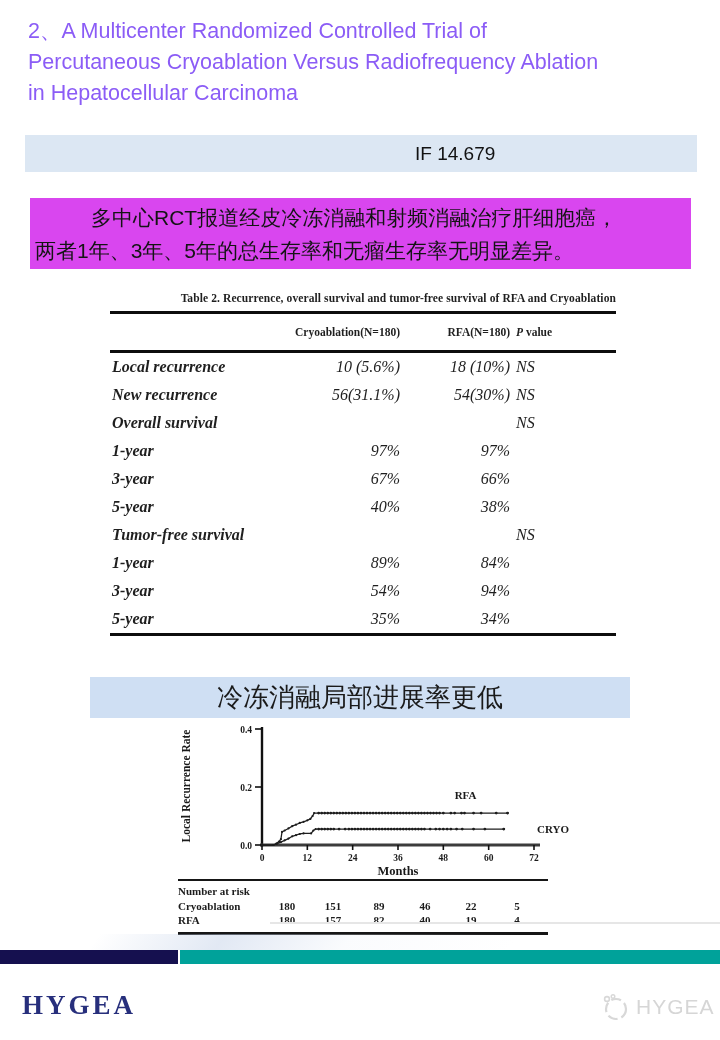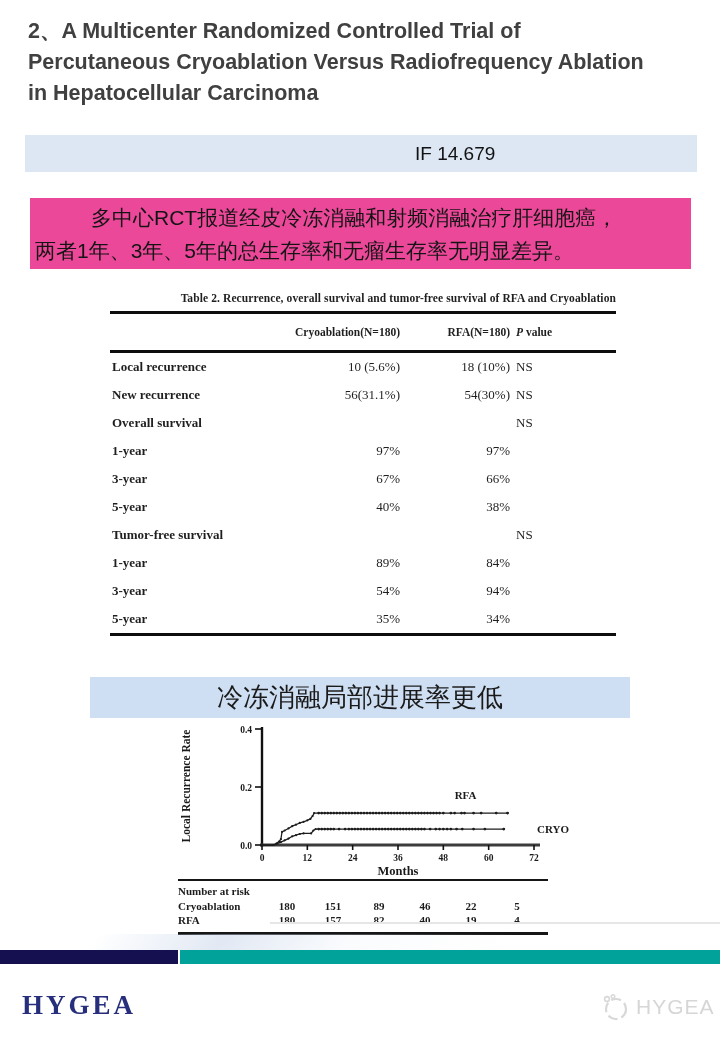--- a/index.html
+++ b/index.html
@@ -3,52 +3,52 @@
 <meta charset="utf-8">
 <style>
   html,body{margin:0;padding:0;}
   body{
     width:720px;height:1040px;position:relative;overflow:hidden;
     background:#ffffff;font-family:"Liberation Sans",sans-serif;
   }
   
   .slide-title{
     position:absolute;left:28px;top:16px;width:678px;
-    font-size:21.5px;font-weight:bold;color:#404040;line-height:31px;
+    font-size:21.5px;font-weight:normal;color:#8b5cf6;line-height:31px;
   }
   
   .journal-bar{
     position:absolute;left:25px;top:135px;width:672px;height:37px;
     background:#dce7f3;font-size:19px;color:#121212;line-height:37px;
   }
   .journal-citation{position:absolute;left:12px;}
   .impact-factor{position:absolute;left:390px;}
   
   .summary-box{
     position:absolute;left:30px;top:198px;width:661px;height:71px;
-    background:#ec4899;color:#141414;font-size:21px;line-height:33px;
+    background:#d946ef;color:#141414;font-size:21px;line-height:33px;
     padding-top:3px;box-sizing:border-box;
   }
   .summary-line-1{text-indent:56px;padding-left:5px;}
   .summary-line-2{padding-left:5px;}
   
   .paper-table{
     position:absolute;left:110px;top:290px;width:506px;
     font-family:"Liberation Serif","DejaVu Serif",serif;color:#1f1f1f;
   }
   .tbl-title{
     font-size:11.5px;font-weight:bold;padding:2px 0 7px 2px;
     border-bottom:3.5px solid #0d0d0d;letter-spacing:.1px;text-align:right;
   }
   .trow{display:grid;grid-template-columns:150px 140px 110px 106px;align-items:center;}
   .thead{height:36px;font-weight:bold;font-size:11.5px;border-bottom:3.5px solid #0d0d0d;}
   .trow .c0{text-align:left;padding-left:2px;}
   .trow .c1,.trow .c2{text-align:right;}
   .trow .c3{text-align:left;padding-left:6px;}
-  .tdata{height:28px;font-size:13px;}
+  .tdata{height:28px;font-size:16px;font-style:italic;}
   .tdata .c0{font-weight:bold;}
   .tbl-bottom{border-bottom:3.5px solid #0d0d0d;}
   .p-italic{font-style:italic;}
   
   .figure-heading{
     position:absolute;left:90px;top:677px;width:540px;height:41px;
     background:#cfdff3;color:#1a1a1a;font-size:26px;line-height:41px;text-align:center;
   }
   
   .km-chart{position:absolute;left:172px;top:722px;}

